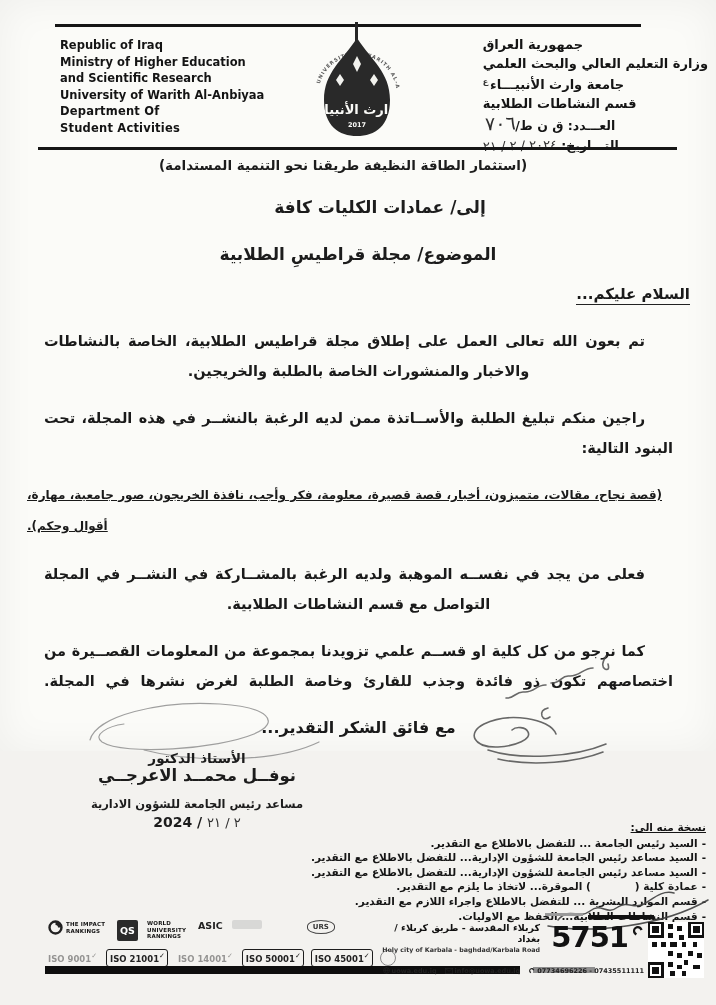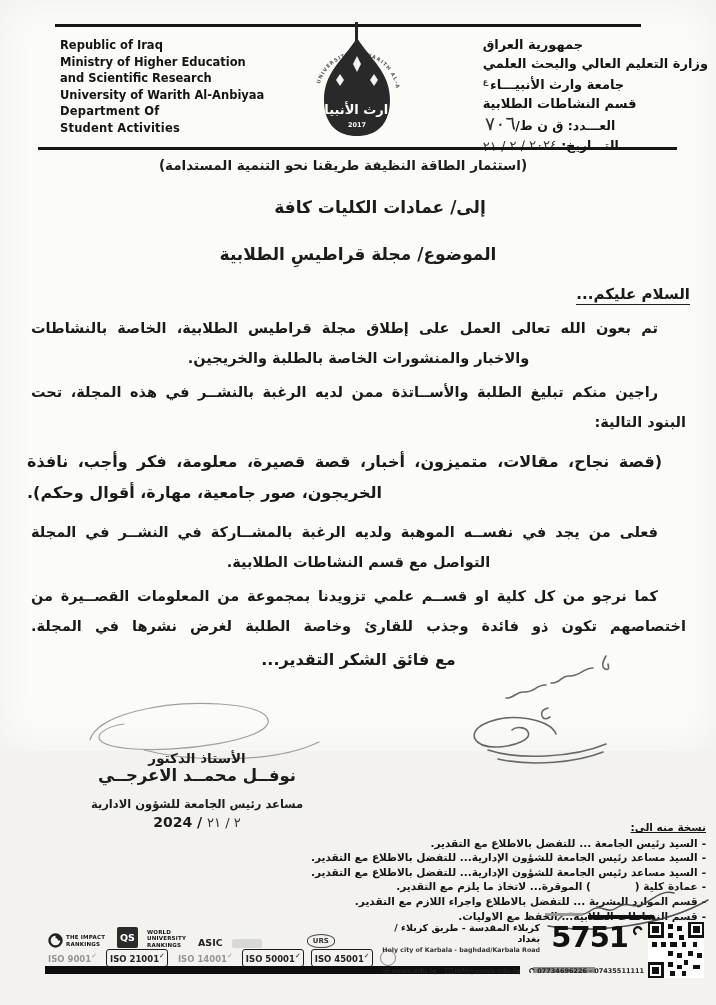--- a/index.html
+++ b/index.html
@@ -35,23 +35,23 @@
 
   .slogan{position:absolute;left:0;right:30px;top:157px;text-align:center;direction:rtl;font-weight:700;font-size:13.5px;}
 
   .to-line{position:absolute;left:0;right:0;top:197px;text-align:center;direction:rtl;font-weight:700;font-size:17px;padding-left:44px;}
   .subject{position:absolute;left:0;right:0;top:244px;text-align:center;direction:rtl;font-weight:700;font-size:17px;}
 
   
   .body{position:absolute;left:27px;right:26px;top:279px;direction:rtl;font-weight:700;font-size:14.5px;line-height:30px;color:#1a1a1a;}
   .greeting{font-size:15px;margin-bottom:1px;}
   .greeting .u{border-bottom:1.5px solid #222;padding-bottom:1px;}
-  .body p{margin:4px;text-indent:28px;text-align:justify;text-align-last:right;}
+  .body p{margin:17px;text-indent:28px;text-align:justify;text-align-last:right;}
   .body p.align-center-last{text-align-last:center;}
-  .body p.items{font-size:16px;line-height:31px;margin:9px 0;text-align-last:left;}
+  .body p.items{font-size:12px;line-height:31px;margin:9px 0;text-align-last:left;text-decoration:underline;}
   .body p.full-last{text-align-last:justify;}
   .closing{text-align:center;font-size:16px;margin-top:3px;font-weight:700;}
 
   .hand{position:absolute;}
   .hand path{fill:none;stroke-linecap:round;stroke-linejoin:round;}
 
   
   .sig-block{position:absolute;left:42px;top:688px;width:310px;text-align:center;direction:rtl;}
   .sig-loop{position:absolute;left:10px;top:0;width:290px;height:80px;}
   .sig-texts{position:relative;margin-top:62px;}
@@ -62,21 +62,21 @@
   .sig-date .hw{font-size:13px;}
 
   
   .cc{position:absolute;right:10px;top:820px;width:440px;direction:rtl;text-align:right;font-size:10.5px;line-height:14.6px;font-weight:700;color:#151515;}
   .cc-head{text-decoration:underline;margin-bottom:1px;}
   .cc-item .bullet{margin-left:4px;}
   .cc-underline-a{position:absolute;left:545px;top:913px;width:38px;height:3px;background:#9a9a9a;}
   .cc-underline-b{position:absolute;left:588px;top:915px;width:66px;height:4px;background:#111;}
 
   
-  .rank-row{position:absolute;left:48px;top:920px;width:335px;height:28px;display:flex;align-items:flex-end;gap:9px;}
+  .rank-row{position:absolute;left:48px;top:920px;width:335px;height:28px;display:flex;align-items:flex-start;gap:9px;}
   .rank-label{font-size:5.5px;font-weight:700;letter-spacing:.2px;line-height:6.5px;width:42px;text-transform:uppercase;color:#111;}
   .rk{display:flex;align-items:center;gap:3px;}
   .qs-box{width:21px;height:21px;background:#2b2b2b;color:#fff;font-size:9.5px;font-weight:700;display:flex;align-items:center;justify-content:center;border-radius:2px;}
   .asic{font-size:9.5px;font-weight:700;color:#222;}
   .faint-logo{width:30px;height:9px;background:#bdbdbd;opacity:.5;border-radius:2px;}
   .urs{border:1.3px solid #444;border-radius:50%/45%;padding:2px 5px;font-size:7px;font-weight:700;color:#333;margin-left:36px;}
 
   .iso-row{position:absolute;left:45px;top:949px;display:flex;align-items:center;gap:7px;}
   .iso{font-size:8.5px;font-weight:700;color:#222;white-space:nowrap;padding:2px 3px;}
   .iso .tick{font-size:7px;vertical-align:super;margin-right:-1px;}

